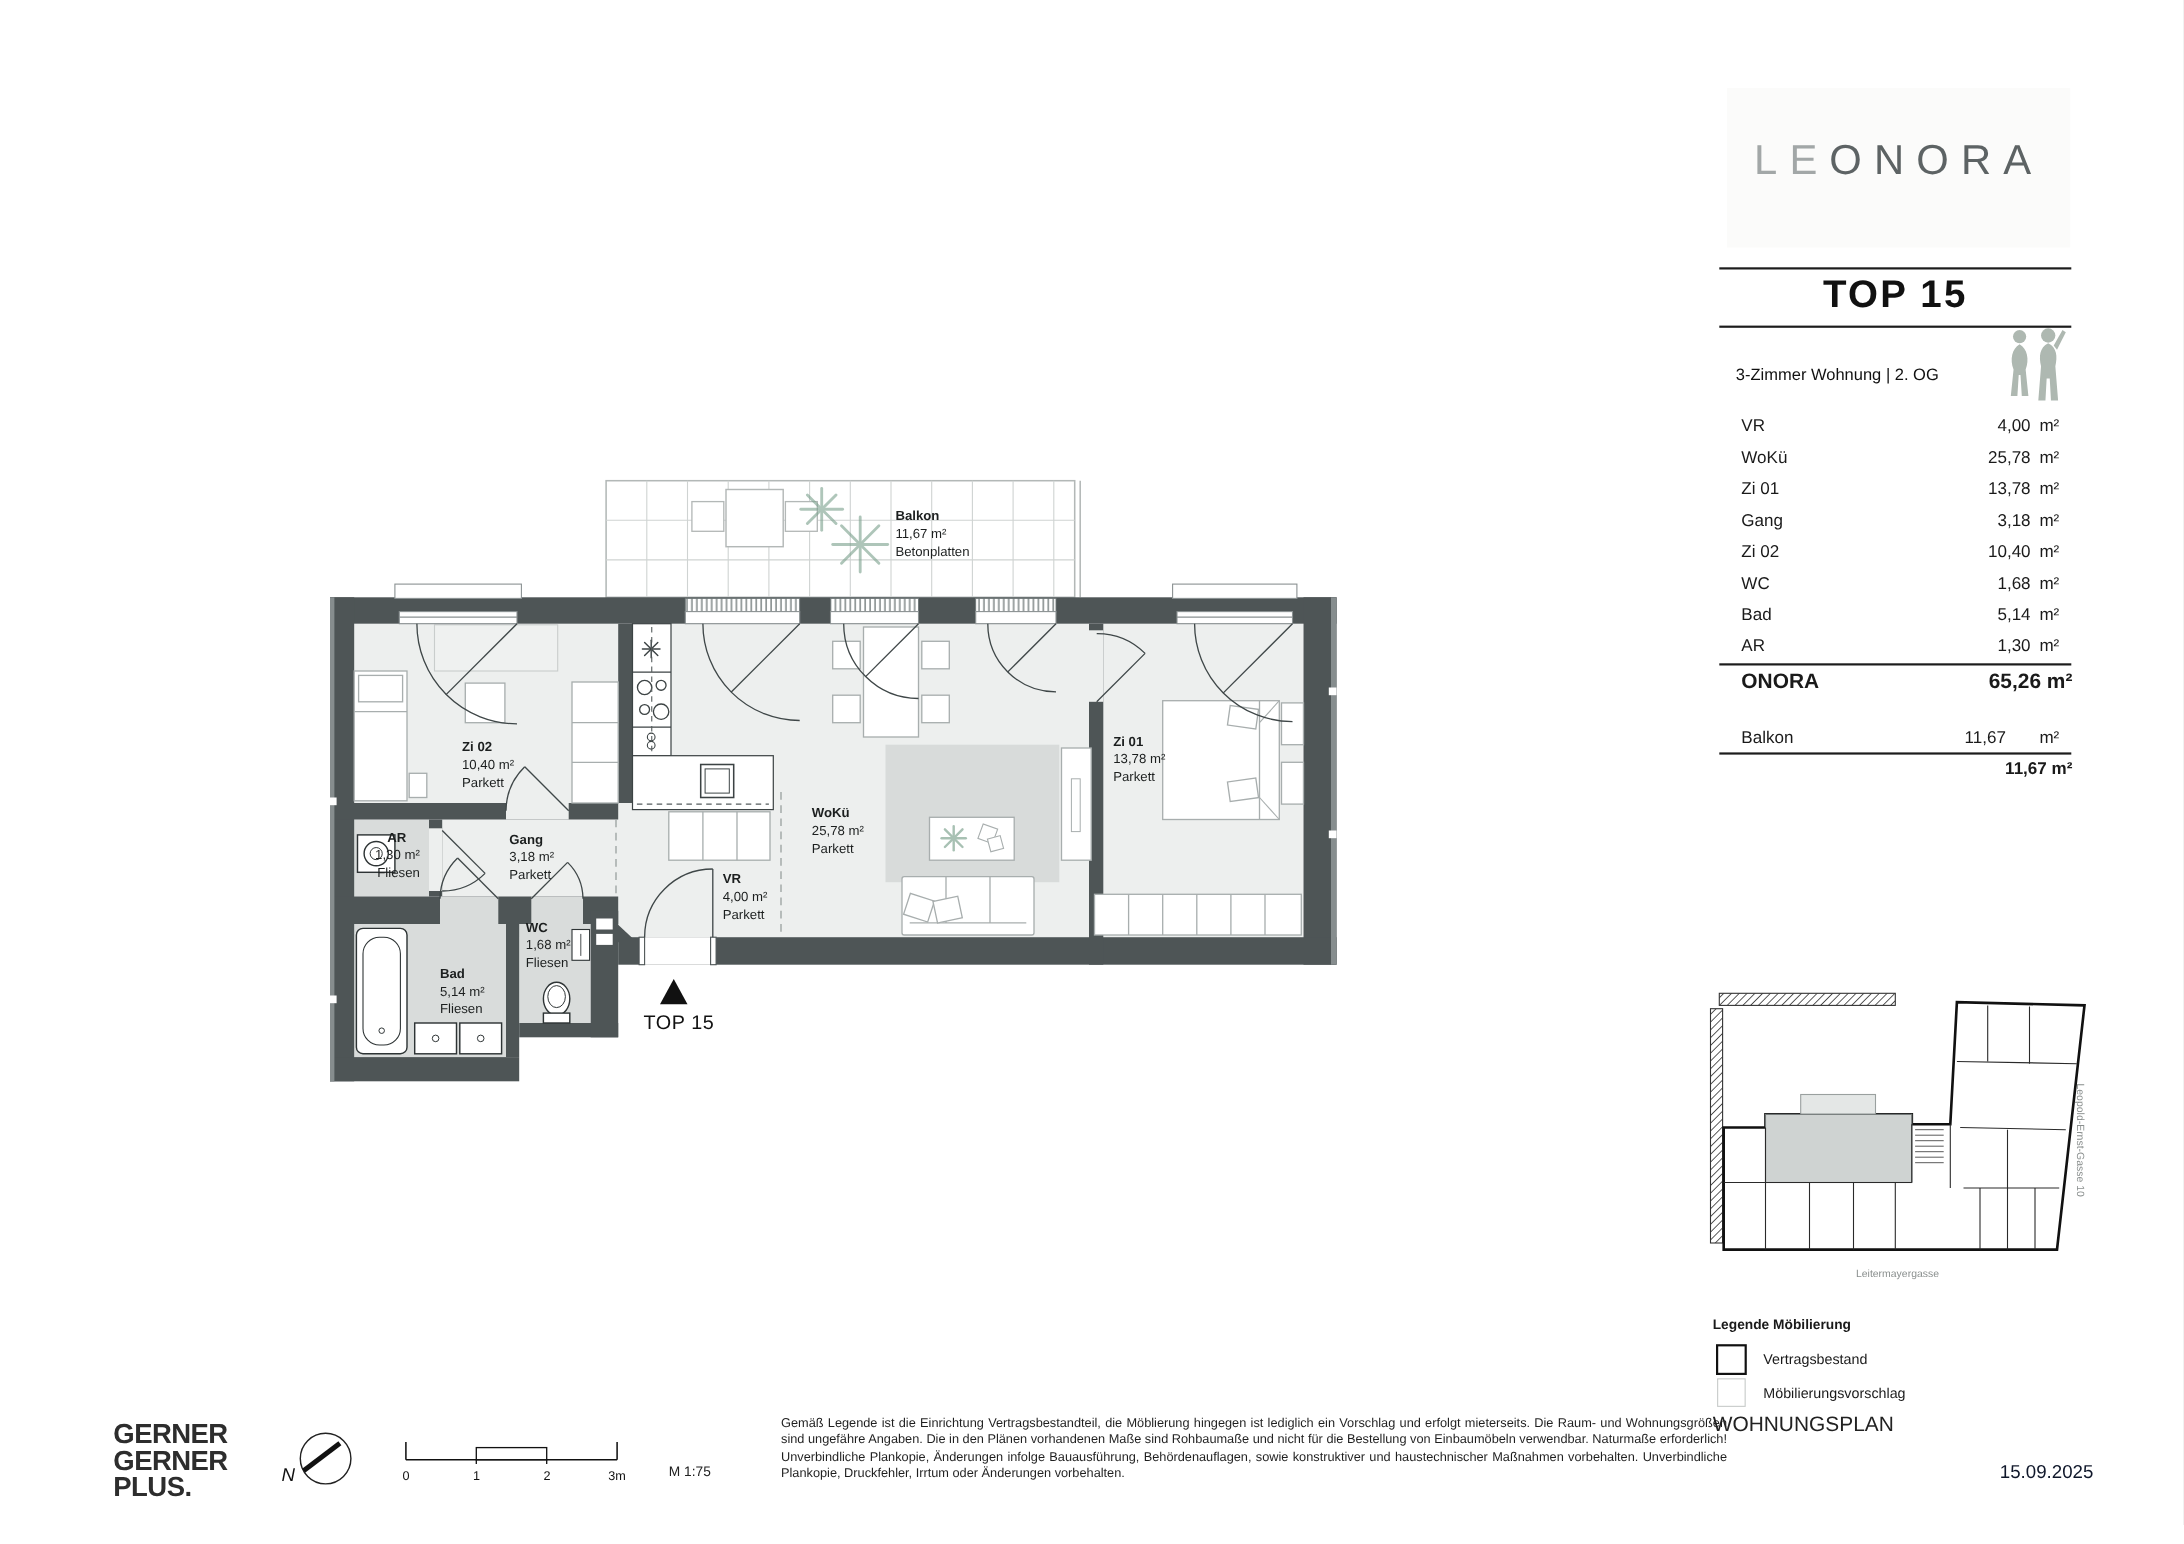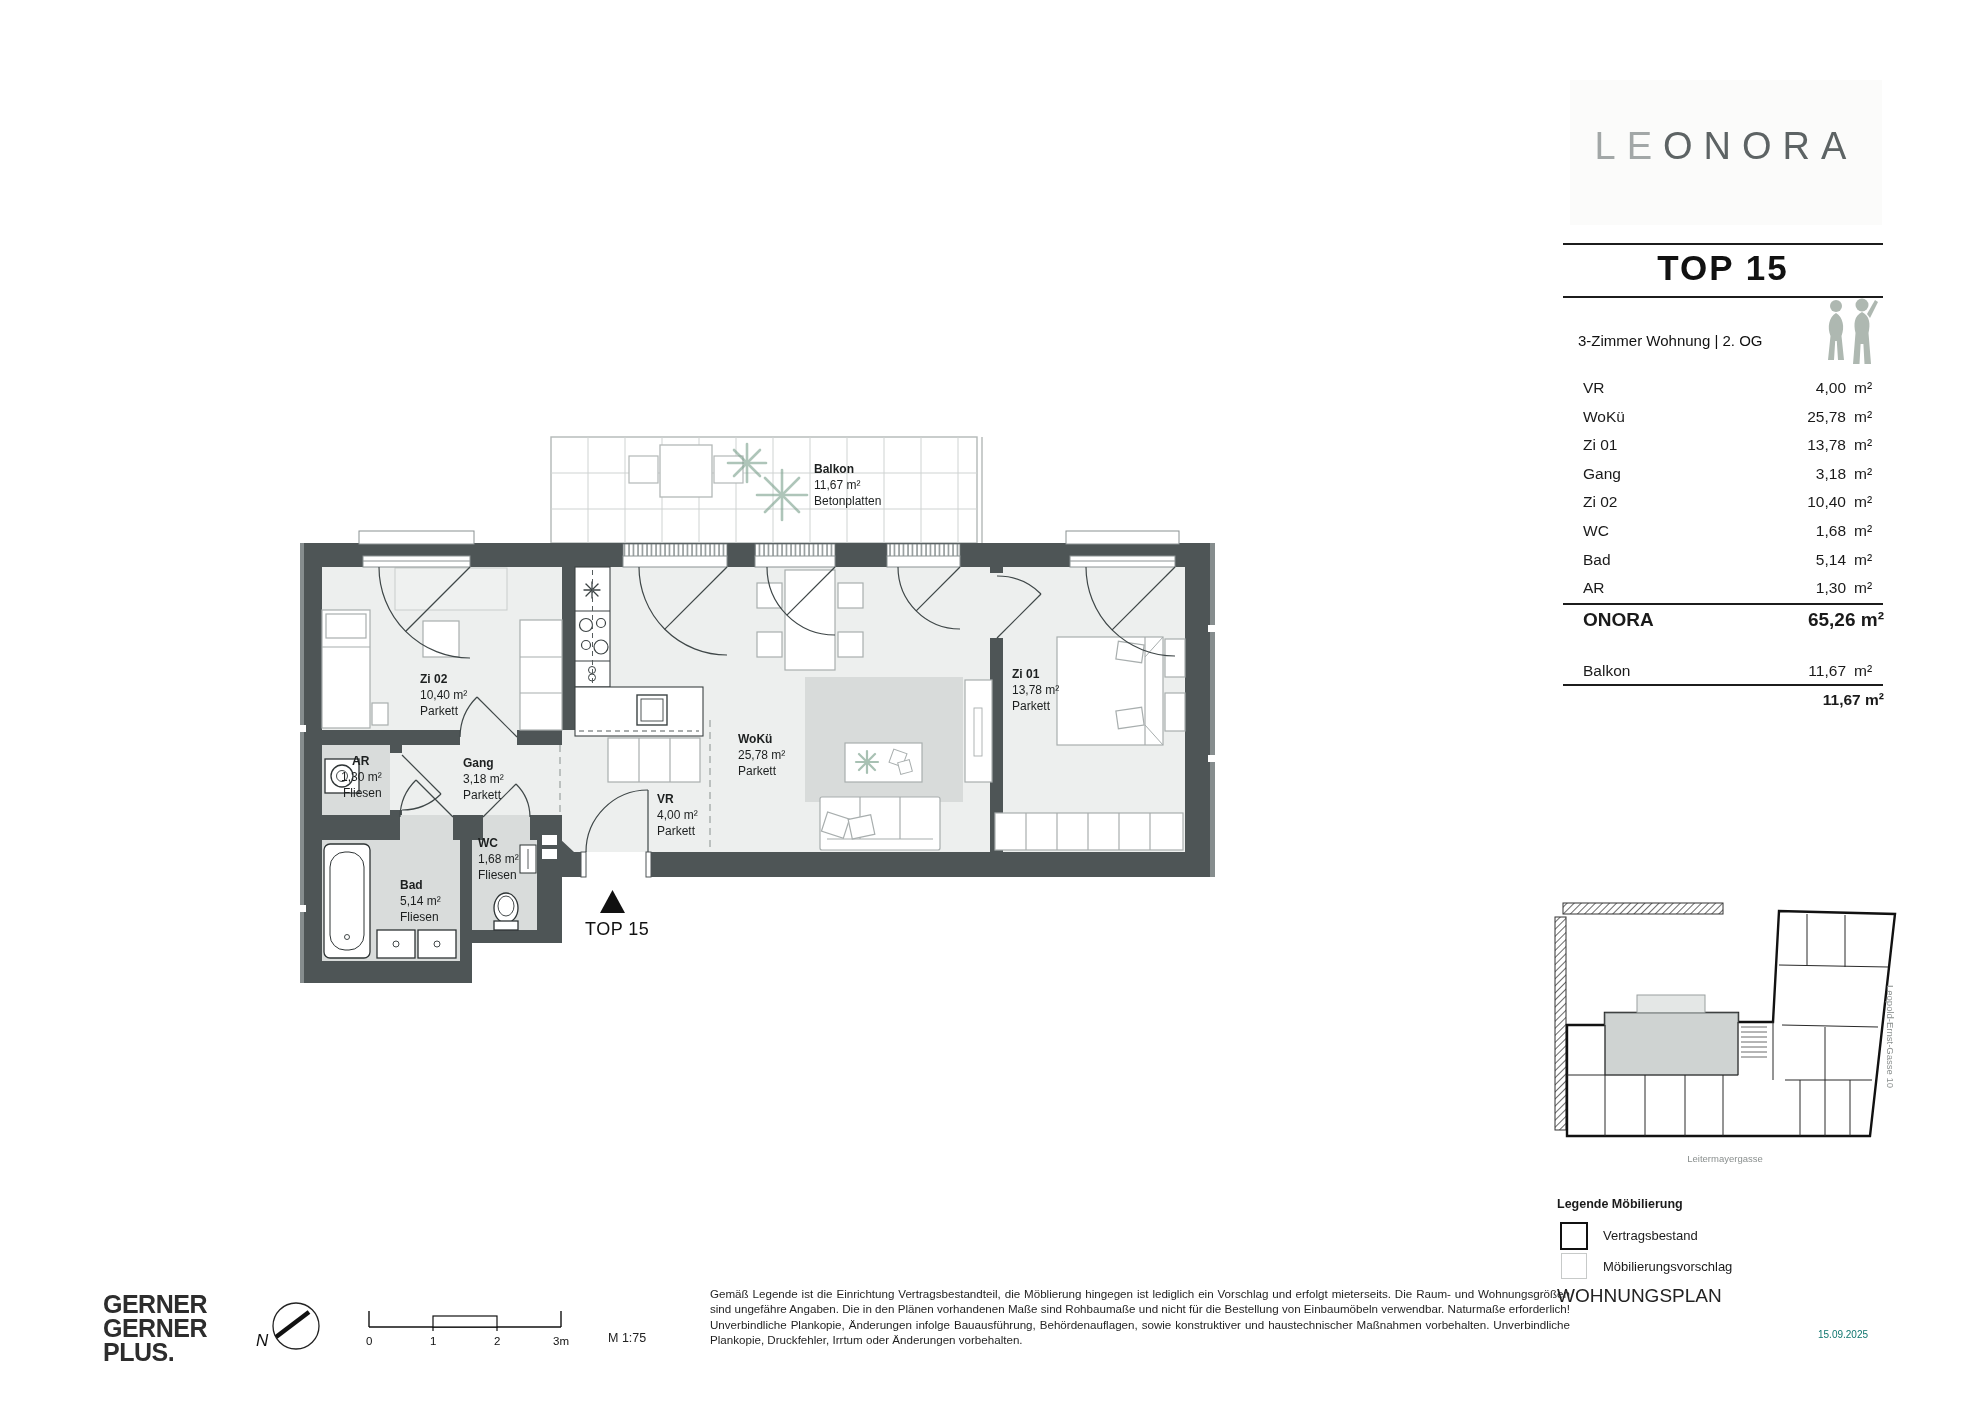--- a/index.html
+++ b/index.html
@@ -19,32 +19,32 @@
   .people{left:1820px;top:296px;}
   .area-table{left:1563px;top:374px;width:321px;font-size:15.5px;}
   .area-row{height:28.6px;display:flex;align-items:baseline;line-height:28.6px;}
   .area-row .lbl{margin-left:20px;flex:1;}
   .area-row .val{width:60px;text-align:right;}
   .area-row .unit{width:30px;margin-left:8px;}
   .sum-row{left:1563px;top:605px;width:321px;display:flex;font-size:19px;font-weight:700;line-height:30px;}
   .sum-row .lbl{margin-left:20px;flex:1;}
   .bal-row{left:1563px;top:658px;width:321px;display:flex;font-size:15.5px;line-height:26px;}
   .bal-row .lbl{margin-left:20px;flex:1;}
-  .bal-row .val{width:60px;text-align:right;}
+  .bal-row .val{width:60px;text-align:left;}
   .bal-row .unit{width:30px;margin-left:8px;}
   .r3{top:603px;} .r4{top:684px;height:1.5px;}
   .total-row{left:1563px;top:688px;width:321px;text-align:right;font-size:15.5px;font-weight:700;line-height:24px;}
   
   .legend-title{left:1557px;top:1197px;font-size:12.5px;font-weight:700;}
   .lg-box1{left:1560px;top:1222px;width:24px;height:24px;border:2.5px solid #111;background:#fff;}
   .lg-box2{left:1561px;top:1253px;width:24px;height:24px;border:1.5px solid #c7cac9;background:#fff;}
   .lg-lab1{left:1603px;top:1228px;font-size:13px;}
   .lg-lab2{left:1603px;top:1259px;font-size:13px;}
   .doc-type{left:1557px;top:1285px;font-size:19px;color:#222;}
-  .doc-date{left:1818px;top:1329px;font-size:10px;color:#0f766e;}
+  .doc-date{left:1818px;top:1329px;font-size:17px;color:#0f172a;}
   
   .firm{left:103px;top:1292px;font-size:25px;font-weight:800;line-height:24px;letter-spacing:-0.5px;color:#2d2d2d;}
   .scale-ratio{left:608px;top:1331px;font-size:12.5px;color:#222;}
   .disclaimer{left:710px;top:1286px;width:860px;font-size:11.6px;line-height:1.33;text-align:justify;color:#1f1f1f;}
   
   .street-b{left:1645px;top:1141px;width:160px;text-align:center;font-size:9.5px;color:#8a8f8e;margin-top:12px;}
   .street-r{left:1896px;top:985px;font-size:9.5px;color:#8a8f8e;transform-origin:0 0;transform:rotate(90deg);white-space:nowrap;}
   svg text{font-family:"Liberation Sans",sans-serif;}
 </style>
 </head>

